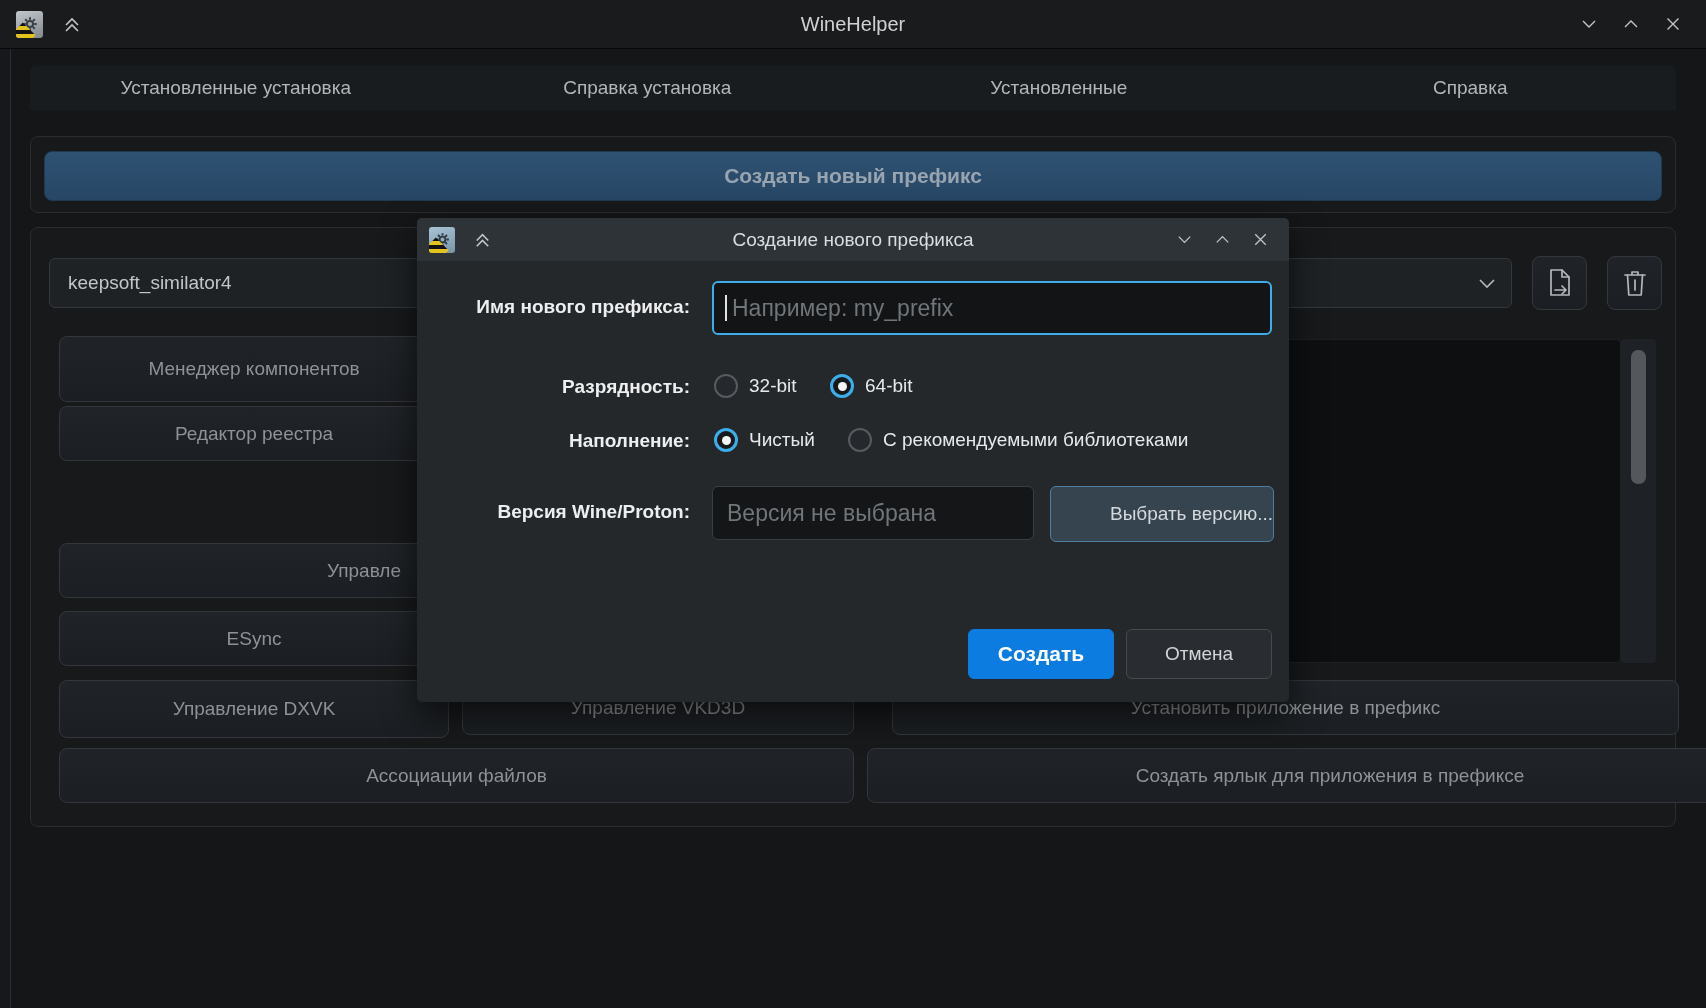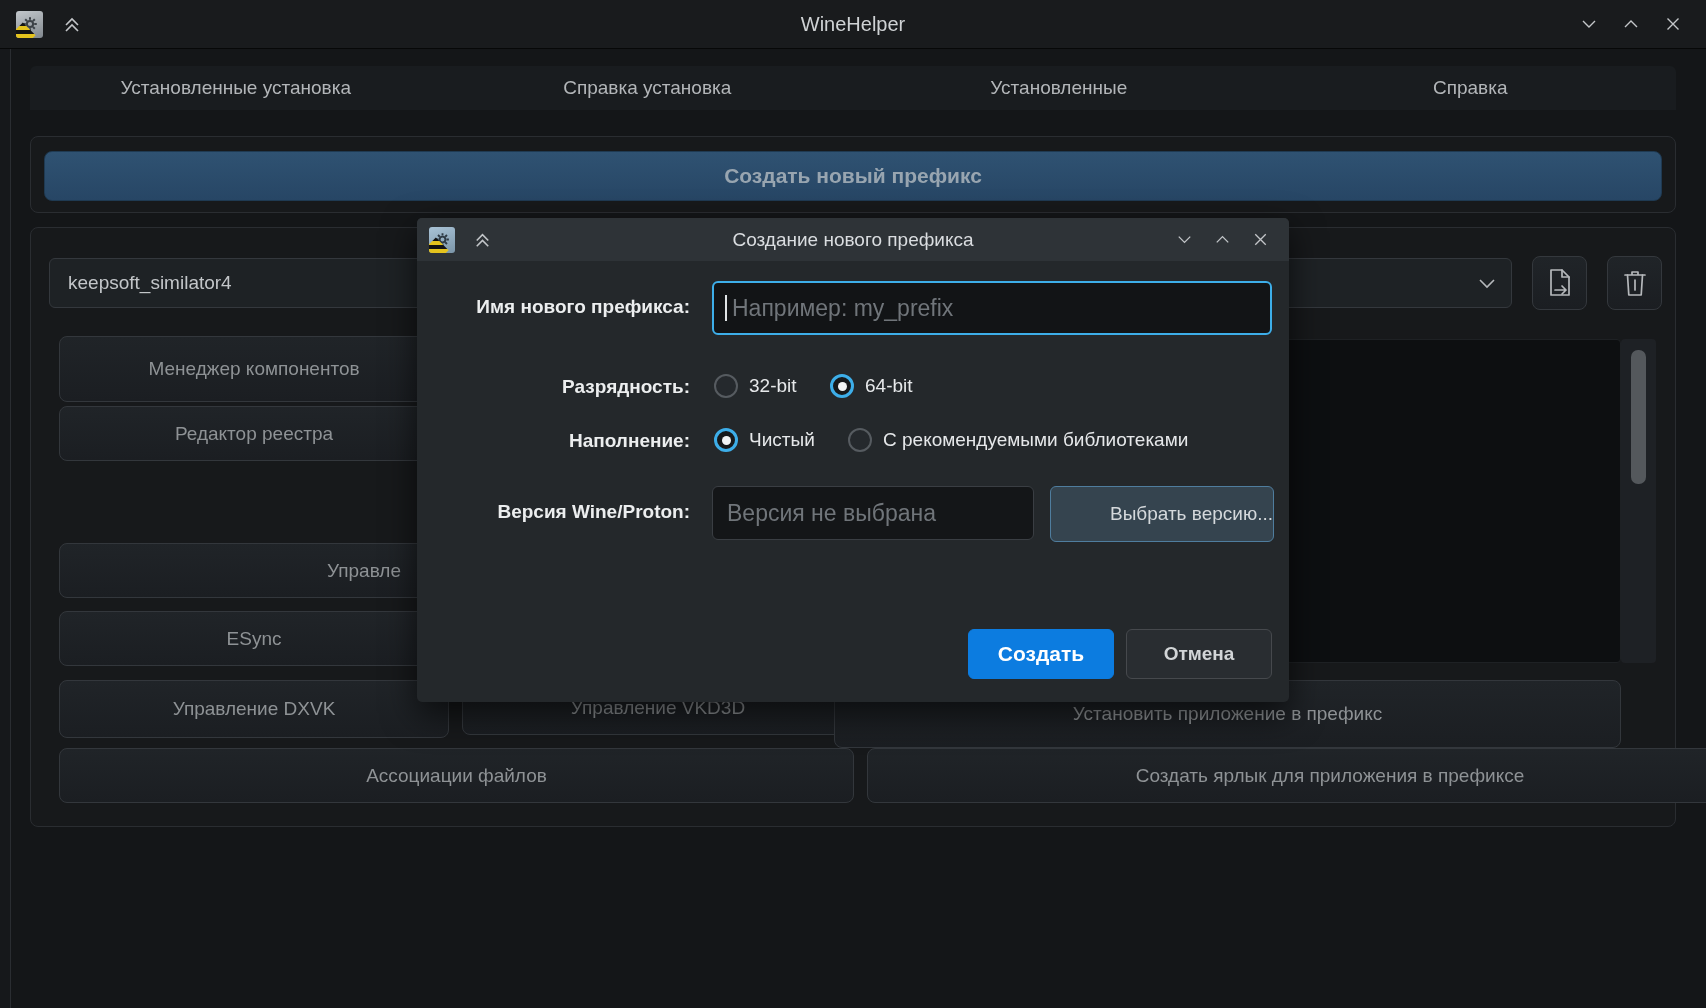--- a/index.html
+++ b/index.html
@@ -61,21 +61,21 @@
     background:#25292d;display:inline-block;position:relative;flex:0 0 auto;}
   .radio.sel{border:3px solid #3daee9;background:#17191b;}
   .radio.sel::after{content:"";position:absolute;left:50%;top:50%;width:9px;height:9px;margin:-4.5px 0 0 -4.5px;
     border-radius:50%;background:#f2f4f5;}
   .radio-row{position:absolute;display:flex;align-items:center;font-size:19px;color:#e6e8ea;gap:11px;}
   .ver-btn{position:absolute;border-radius:6px;background:#35444f;border:1px solid #4f7d9e;color:#d5d9dc;
     font-size:19px;display:flex;align-items:center;justify-content:flex-end;}
   .btn-primary{position:absolute;border-radius:6px;background:#0c7ce0;border:1px solid #0c7ce0;color:#ffffff;
     font-weight:bold;font-size:21px;display:flex;align-items:center;justify-content:center;}
   .btn-cancel{position:absolute;border-radius:6px;background:#292d31;border:1px solid #46494d;color:#d2d5d7;
-    font-size:19px;display:flex;align-items:center;justify-content:center;font-weight:bold;}
+    font-size:19px;display:flex;align-items:center;justify-content:center;}
 
   .edge{left:0;top:49px;width:11px;height:959px;background:#16181b;border-right:1px solid #2a2d31;}
   svg{display:block;}
 </style>
 </head>
 <body>
 
 <div class="screen">
 
   <div class="abs edge"></div>
@@ -178,21 +178,21 @@
     </div>
   <div class="abs btn-ghost" style="left:59px;top:611px;width:390px;height:55px;">
     <span>ESync</span>
     </div>
   <div class="abs btn-ghost" style="left:59px;top:680px;width:390px;height:58px;">
     <span>Управление DXVK</span>
     </div>
   <div class="abs btn-ghost" style="left:462px;top:680px;width:392px;height:55px;">
     <span>Управление VKD3D</span>
     </div>
-  <div class="abs btn-ghost" style="left:834px;top:680px;width:787px;height:68px;">
+  <div class="abs btn-ghost" style="left:892px;top:680px;width:787px;height:55px;">
     <span>Установить приложение в префикс</span>
     </div>
   <div class="abs btn-ghost" style="left:59px;top:748px;width:795px;height:55px;">
     <span>Ассоциации файлов</span>
     </div>
   <div class="abs btn-ghost" style="left:867px;top:748px;width:926px;height:55px;">
     <span>Создать ярлык для приложения в префиксе</span>
     </div>
 
   <div class="abs dialog">

